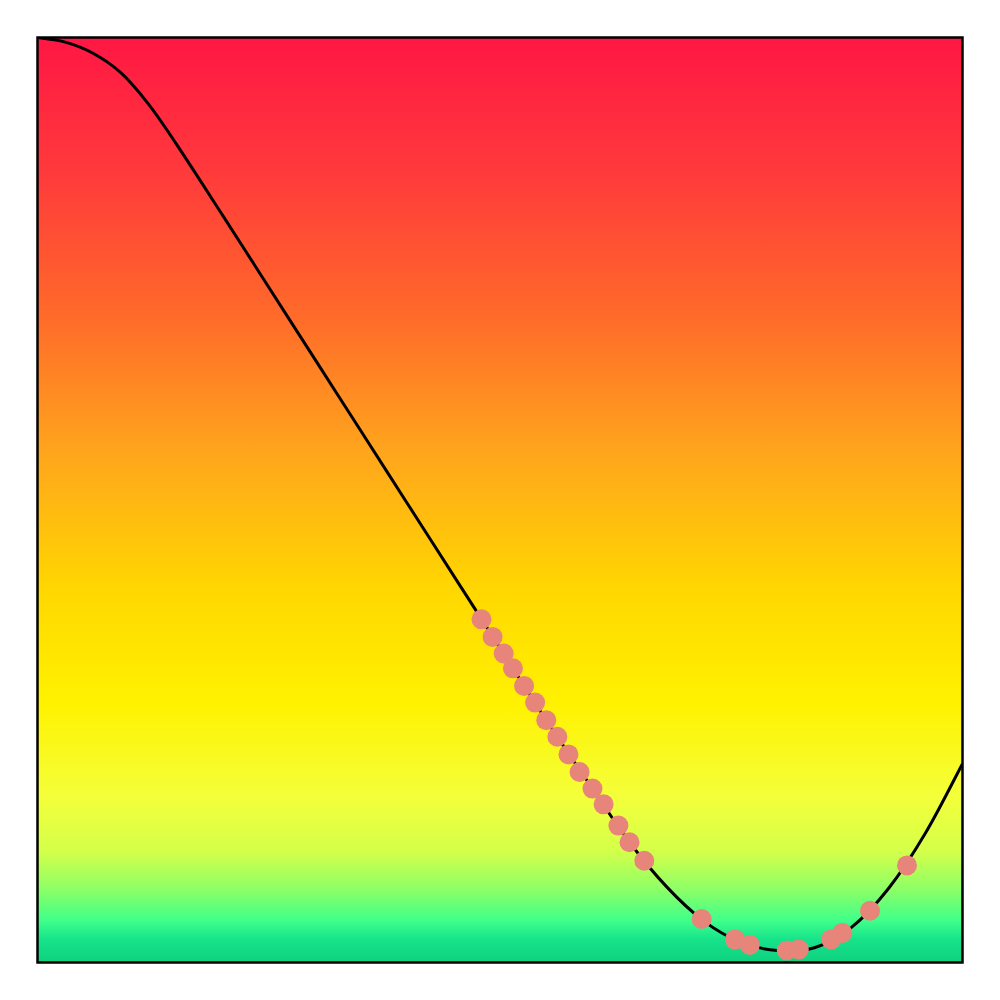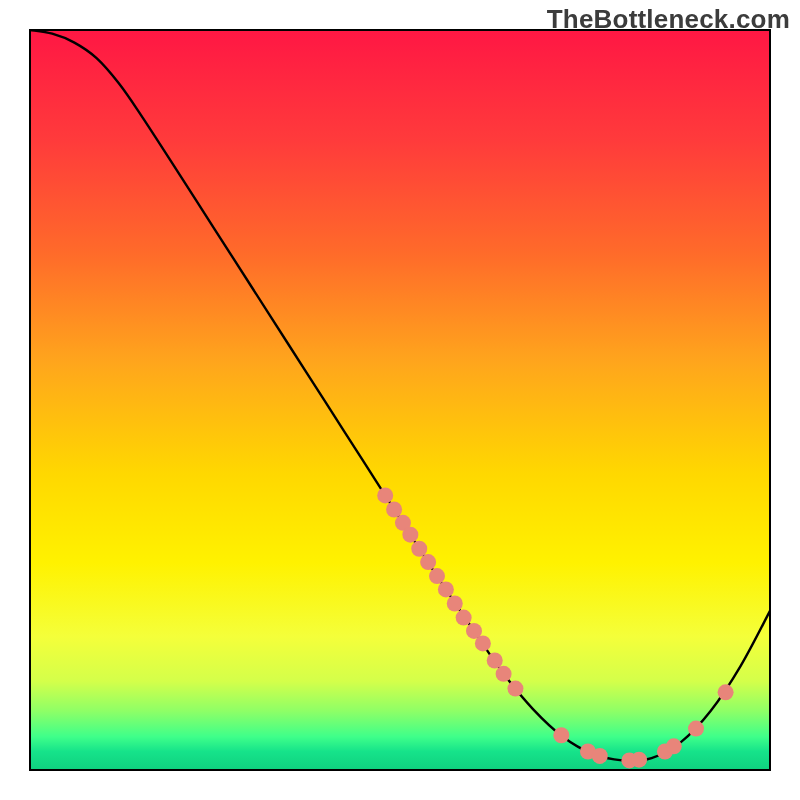--- a/index.html
+++ b/index.html
@@ -27,21 +27,20 @@
     z-index: 10;
   }
   svg {
     display: block;
   }
 </style>
 </head>
 <body>
 
 <div class="chart-container">
-  <div class="watermark">TheBottleneck.com</div>
   <svg id="chart-svg" width="800" height="800" viewBox="0 0 800 800">
     <defs>
       <linearGradient id="bg-grad" x1="0" y1="0" x2="0" y2="1">
           <stop offset="0.00%" stop-color="#ff1744"></stop>
           <stop offset="15.00%" stop-color="#ff3b3b"></stop>
           <stop offset="30.00%" stop-color="#ff6a2a"></stop>
           <stop offset="45.00%" stop-color="#ffa61c"></stop>
           <stop offset="60.00%" stop-color="#ffd800"></stop>
           <stop offset="72.00%" stop-color="#fff200"></stop>
           <stop offset="82.00%" stop-color="#f4ff3a"></stop>

